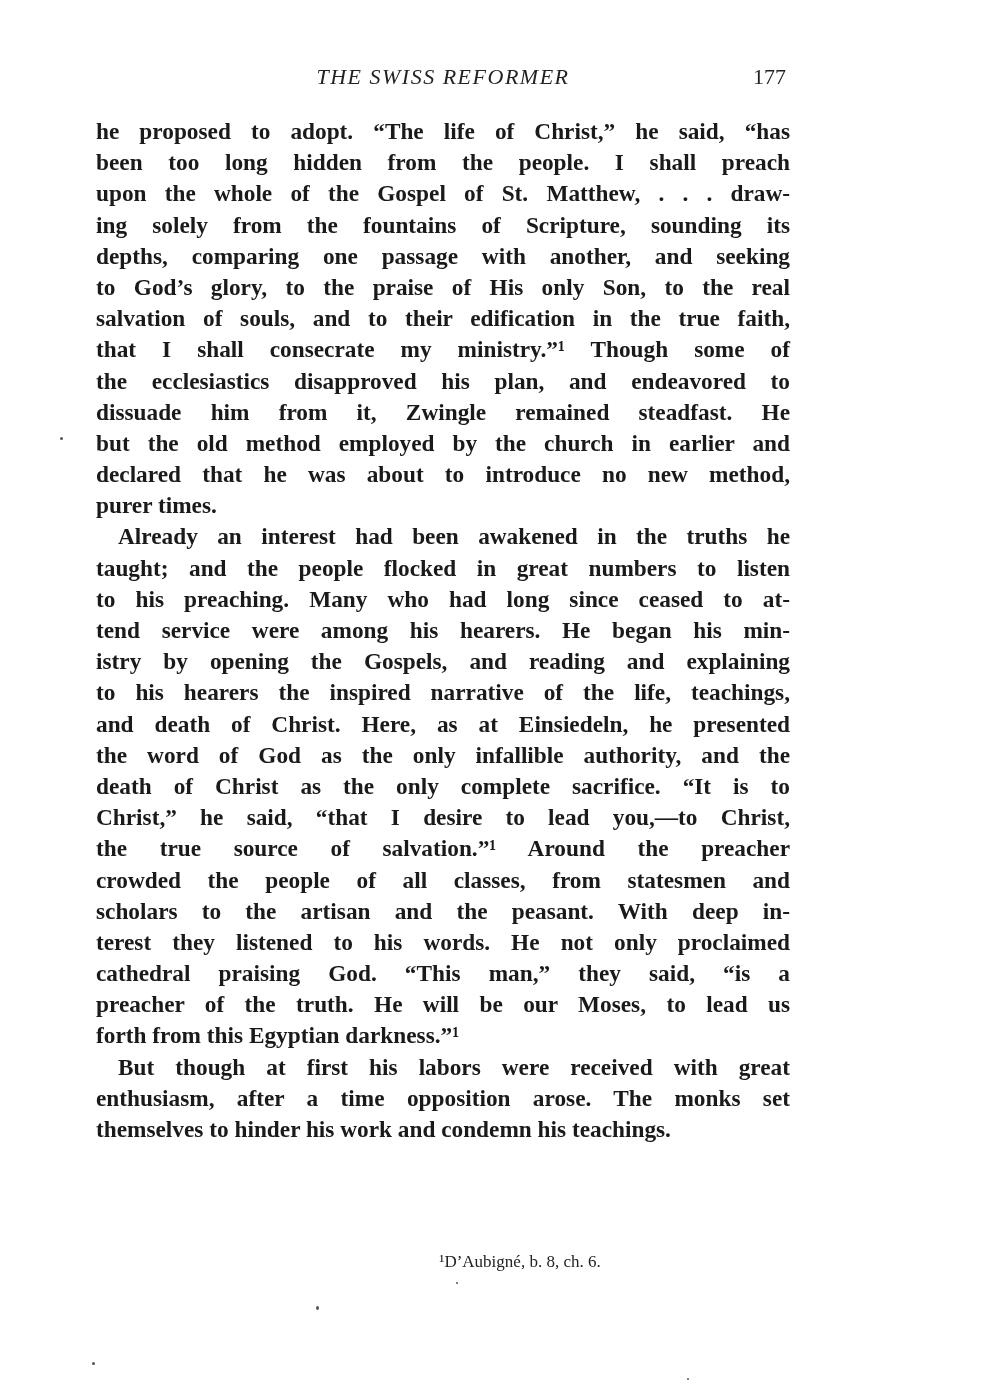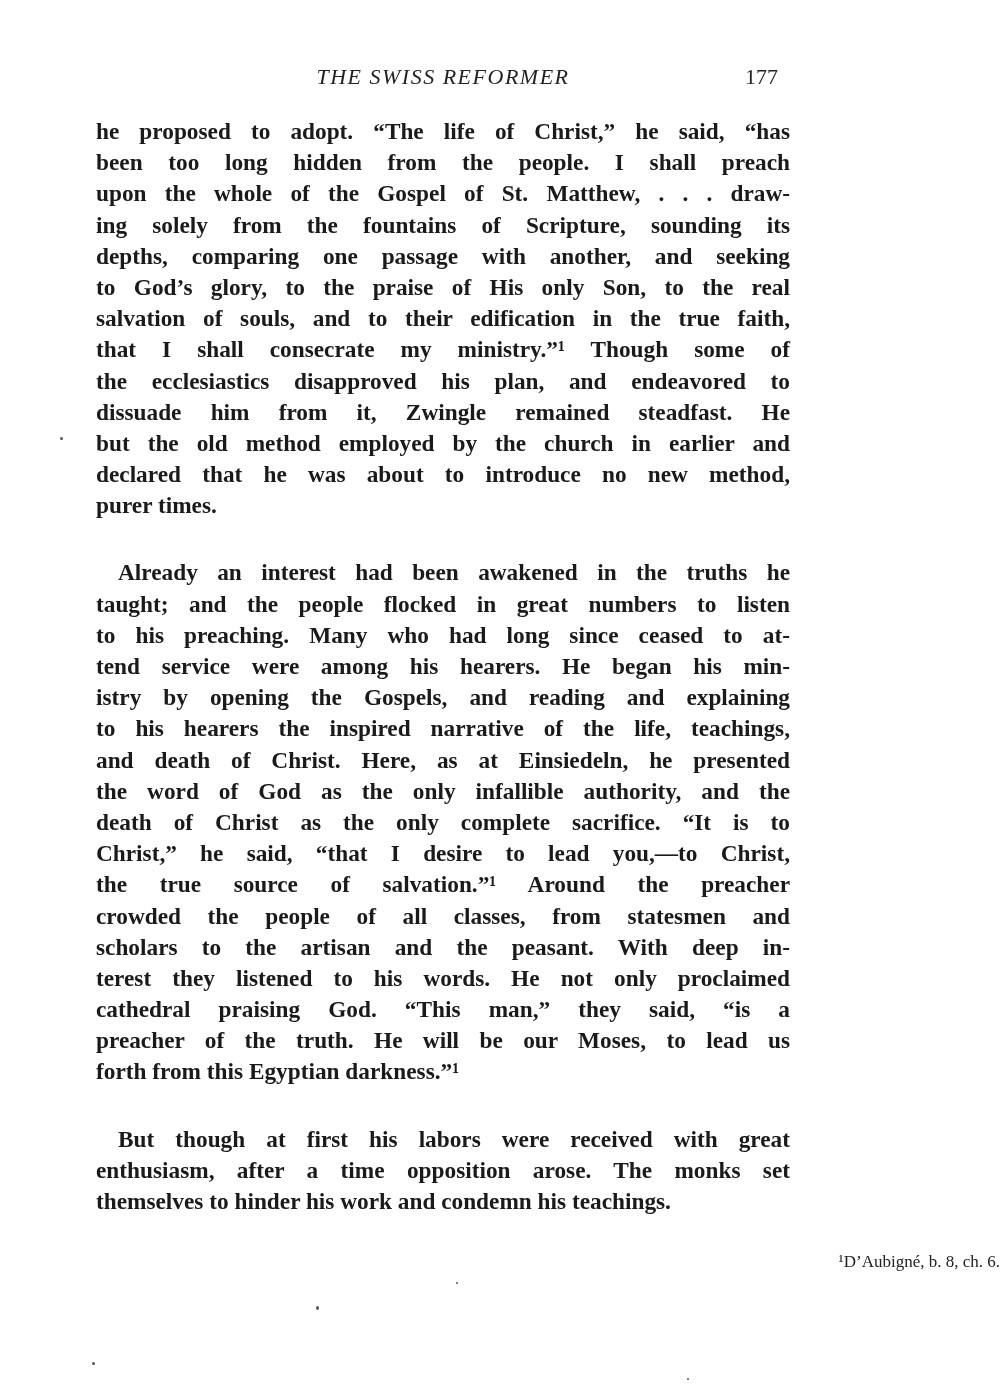--- a/index.html
+++ b/index.html
@@ -10,35 +10,35 @@
       font-family: "Liberation Serif", "DejaVu Serif", serif;
     }
     .running-head {
       position: absolute; top: 64px; left: 96px; width: 694px; height: 34px;
     }
     .running-title {
       position: absolute; left: 0; right: 0; top: 0; text-align: center;
       font-style: italic; font-size: 22px; letter-spacing: 1.5px; color: #222;
     }
     .page-number {
-      position: absolute; right: 12px; top: 0; font-size: 22px; color: #222;
+      position: absolute; right: 4px; top: 0; font-size: 22px; color: #222;
     }
     .body-text {
       position: absolute; top: 116px; left: 96px; width: 694px;
       font-size: 23.3px; line-height: 31.2px;
     }
     .line {
       display: block; height: 31.2px; white-space: nowrap;
       text-align: justify; text-align-last: justify; font-weight: bold;
     }
     .line.last { text-align-last: left; }
-    .line.indent { padding-left: 22px; margin-top: 36px; }
+    .line.indent { padding-left: 22px; }
     .para + .para { margin-top: 0; }
     .footnote {
-      position: absolute; top: 1252px; left: 0; width: 1000px; text-align: right;
+      position: absolute; top: 1252px; left: 0; width: 1000px; text-align: center;
       font-size: 17px; color: #222; padding-left: 40px; box-sizing: border-box;
     }
     .speck { position: absolute; background: #555; border-radius: 50%; }
   </style>
 </head>
 <body>
 
 <div class="page">
   <div class="running-head">
     <div class="running-title">THE SWISS REFORMER</div>

